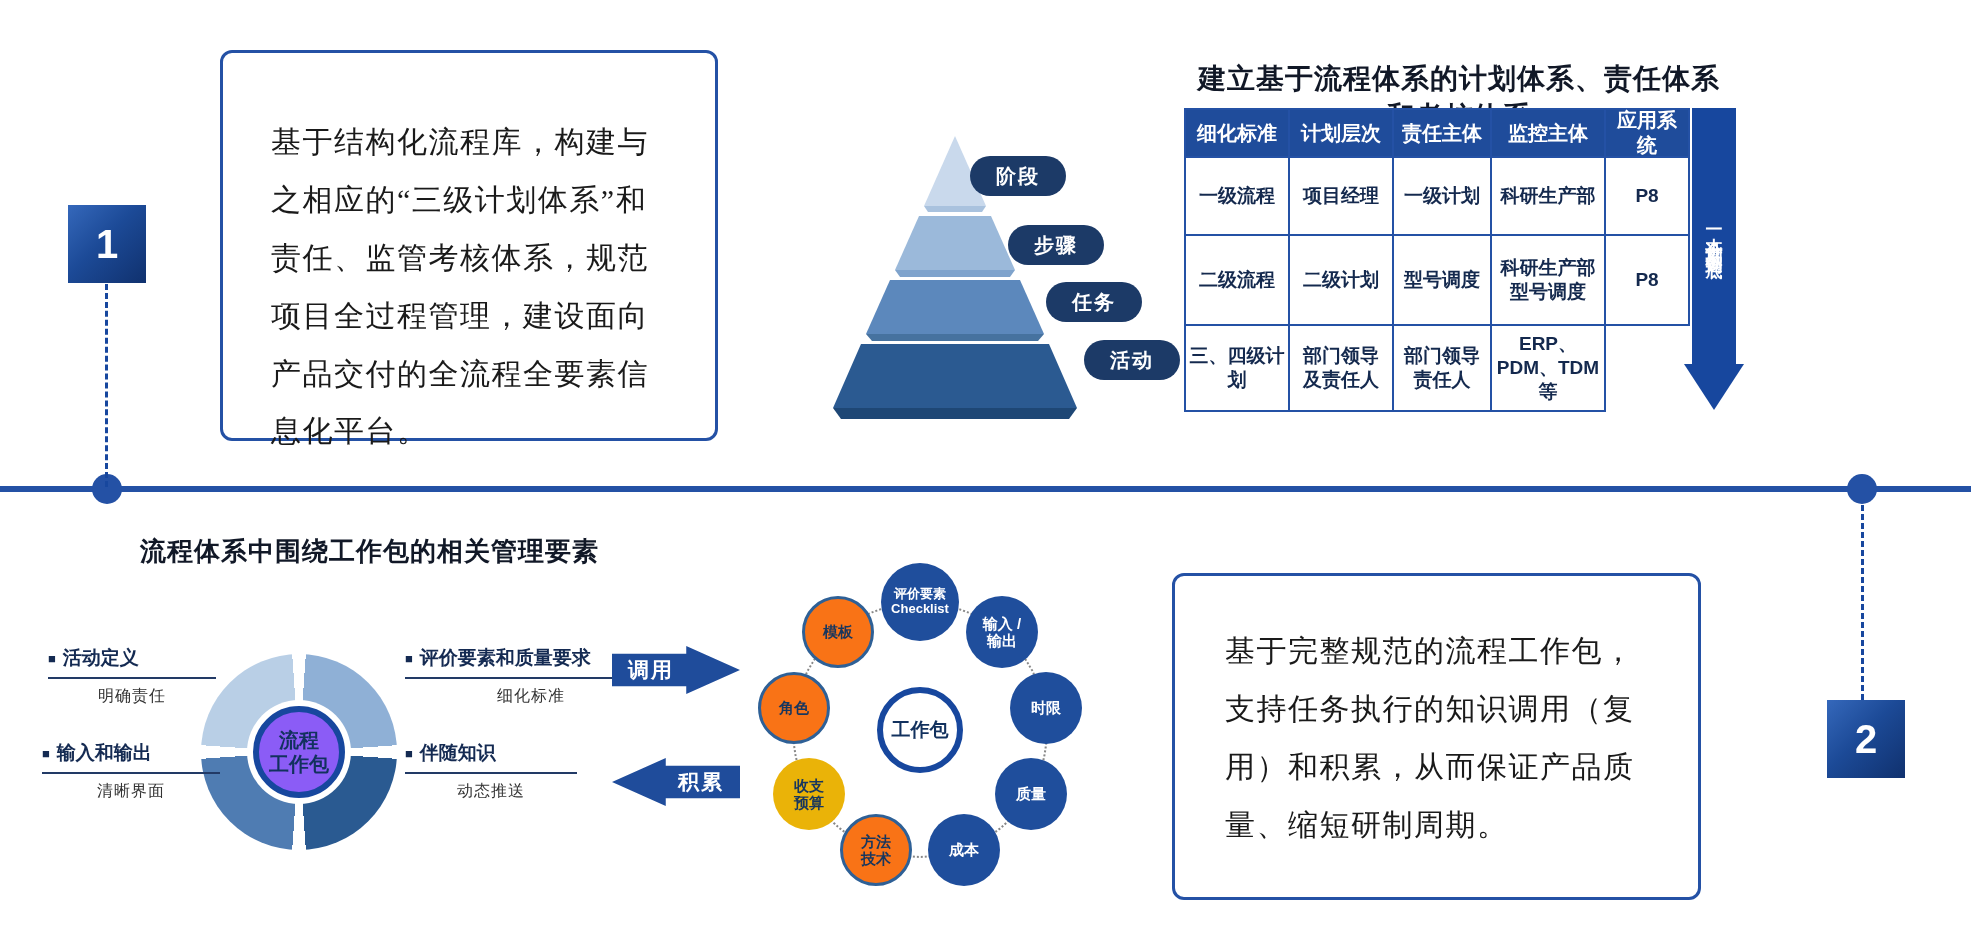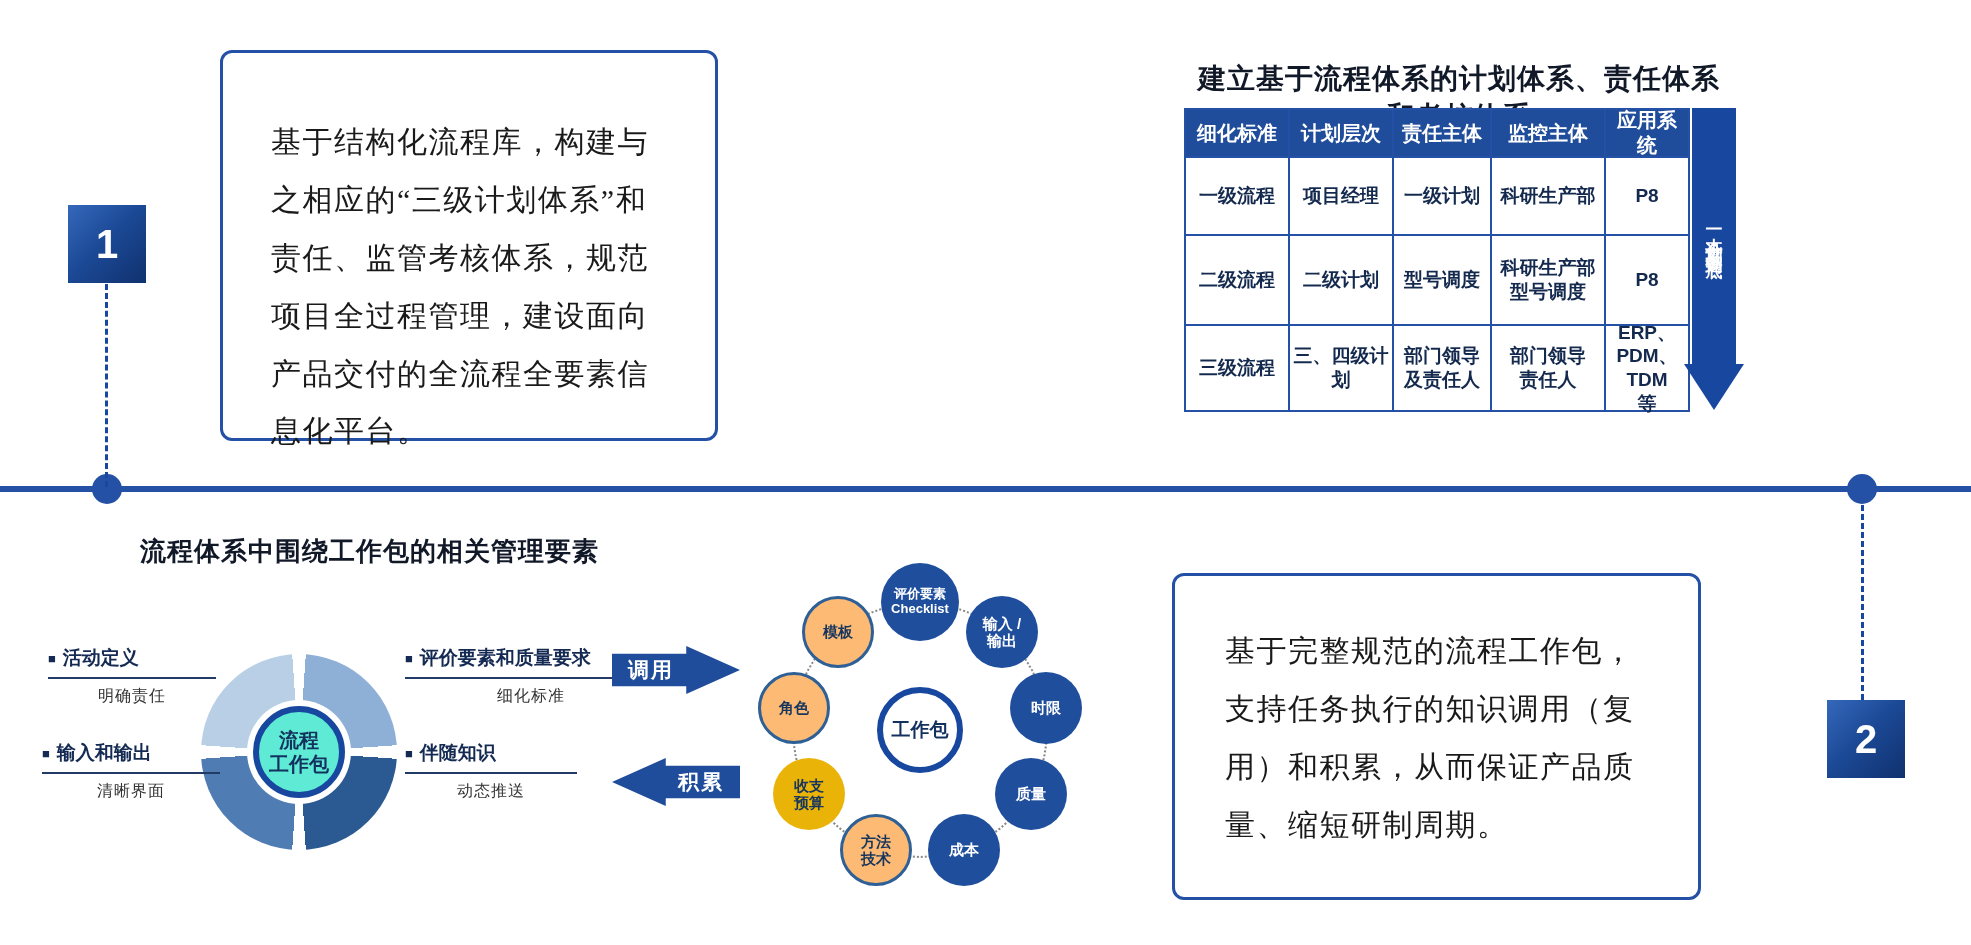--- a/index.html
+++ b/index.html
@@ -55,21 +55,21 @@
                   border-left:30px solid transparent; border-right:30px solid transparent; border-top:46px solid #17479e; }
 
   
   .sec2-title { position:absolute; left:140px; top:534px; font-size:26px; font-weight:800; color:#111827; letter-spacing:1px; }
 
   .hub { position:absolute; left:201px; top:654px; width:196px; height:196px; }
   .hub-ring { position:absolute; inset:0; border-radius:50%;
     background:conic-gradient(#ffffff 0deg 4deg, #8fb0d6 4deg 86deg, #ffffff 86deg 94deg, #2a5a91 94deg 176deg,
                #ffffff 176deg 184deg, #4f7cb2 184deg 266deg, #ffffff 266deg 274deg, #b9cfe6 274deg 356deg, #ffffff 356deg 360deg); }
   .hub-white { position:absolute; inset:46px; background:#fff; border-radius:50%; }
-  .hub-core { position:absolute; inset:52px; background:#5eead4; border:6px solid #17479e; border-radius:50%;
+  .hub-core { position:absolute; inset:52px; background:#8b5cf6; border:6px solid #17479e; border-radius:50%;
               display:flex; align-items:center; justify-content:center; text-align:center;
               font-size:20px; font-weight:800; color:#12315e; line-height:1.2; }
 
   .qlabel { position:absolute; }
   .ql0 { left:48px;  top:645px; width:168px; }
   .ql1 { left:405px; top:645px; width:252px; }
   .ql2 { left:42px;  top:740px; width:178px; }
   .ql3 { left:405px; top:740px; width:172px; }
   .qhead { display:flex; align-items:center; gap:7px; font-size:19px; font-weight:800; color:#142a52; }
   .qbullet { font-size:13px; color:#142a52; }
@@ -84,21 +84,21 @@
 
   
   .ring { position:absolute; left:750px; top:560px; width:340px; height:340px; }
   .ring-dotted { position:absolute; left:42px; top:42px; width:256px; height:256px; border:2px dotted #888; border-radius:50%; }
   .ring-center { position:absolute; left:127px; top:127px; width:86px; height:86px; background:#fff; border:6px solid #17479e;
                  border-radius:50%; display:flex; align-items:center; justify-content:center;
                  font-size:19px; font-weight:800; color:#12315e; }
   .rnode { position:absolute; width:72px; height:72px; border-radius:50%; display:flex; align-items:center; justify-content:center;
            text-align:center; font-size:15px; font-weight:700; line-height:1.15; }
   .rnode.dark { background:#1f4e9c; color:#fff; }
-  .rnode.outline { background:#fdba74; border:3px solid #2e6096; color:#17365e;text-align:center; }
+  .rnode.outline { background:#f97316; border:3px solid #2e6096; color:#17365e;text-align:center; }
   .rnode.light { background:#eab308; color:#17365e; }
   .n0 { left:131px; top:3px; width:78px; height:78px; font-size:13px; }
   .n1 { left:216px; top:36px; }
   .n2 { left:260px; top:112px; }
   .n3 { left:245px; top:198px; }
   .n4 { left:178px; top:254px; }
   .n5 { left:90px;  top:254px; }
   .n6 { left:23px;  top:198px; }
   .n7 { left:8px;   top:112px; }
   .n8 { left:52px;  top:36px; }
@@ -113,20 +113,36 @@
   <div class="dot dot2"></div>
   <div class="dash dash1"></div>
   <div class="dash dash2"></div>
 
   <div class="badge badge1">1</div>
 
   <div class="textbox box1">
     <p class="pre">基于结构化流程库，构建与之相应的“三级计划体系”和责任、监管考核体系，规范项目全过程管理，建设面向产品交付的全流程全要素信息化平台。</p>
   </div>
 
+  <div class="pyramid-wrap">
+    <svg width="270" height="300" viewBox="0 0 260 300">
+      <polygon points="130,8 99,78 161,78" fill="#c9d9ec"></polygon>
+      <polygon points="99,78 161,78 157,84 103,84" fill="#a9c2de"></polygon>
+      <polygon points="94,88 166,88 190,142 70,142" fill="#9bb9da"></polygon>
+      <polygon points="70,142 190,142 185,149 75,149" fill="#7fa3cc"></polygon>
+      <polygon points="65,152 195,152 219,206 41,206" fill="#5c88bc"></polygon>
+      <polygon points="41,206 219,206 213,213 47,213" fill="#46729f"></polygon>
+      <polygon points="36,216 224,216 252,280 8,280" fill="#2b5a91"></polygon>
+      <polygon points="8,280 252,280 244,291 16,291" fill="#1e4775"></polygon>
+    </svg>
+    <div class="pill pill0">阶段</div>
+    <div class="pill pill1">步骤</div>
+    <div class="pill pill2">任务</div>
+    <div class="pill pill3">活动</div>
+  </div>
 
   <div class="table-title">建立基于流程体系的计划体系、责任体系和考核体系</div>
 
   <div class="ptable">
     <div class="cell hcell">细化标准</div>
     <div class="cell hcell">计划层次</div>
     <div class="cell hcell">责任主体</div>
     <div class="cell hcell">监控主体</div>
     <div class="cell hcell">应用系统</div>
 
@@ -136,21 +152,20 @@
     <div class="cell pre">科研生产部</div>
     <div class="cell pre">P8</div>
 
     <div class="cell pre">二级流程</div>
     <div class="cell pre">二级计划</div>
     <div class="cell pre">型号调度</div>
     <div class="cell pre">科研生产部
 型号调度</div>
     <div class="cell pre">P8</div>
 
-    <div class="cell pre">三级流程</div>
     <div class="cell pre">三、四级计划</div>
     <div class="cell pre">部门领导
 及责任人</div>
     <div class="cell pre">部门领导
 责任人</div>
     <div class="cell pre">ERP、
 PDM、TDM
 等</div>
   </div>
 

